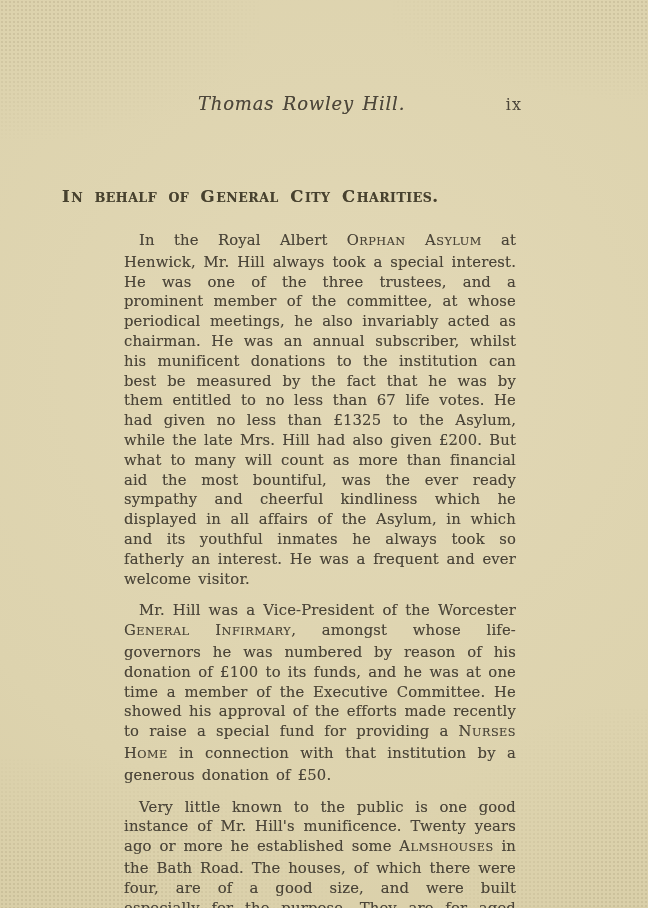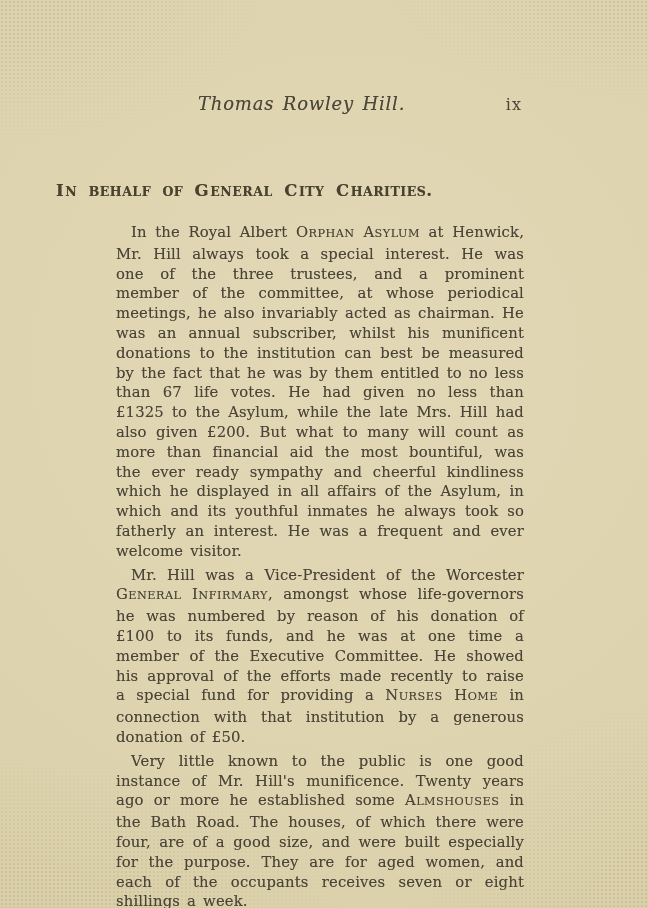--- a/index.html
+++ b/index.html
@@ -59,21 +59,21 @@
     font-size: 16px;
     letter-spacing: 1px;
     color: #4c463a;
     text-align: center;
   }
 
   .section-heading {
     position: absolute;
     left: 56px;
     top: 181px;
-    margin: 0;
+    margin: 6px;
     font-weight: 600;
     font-size: 16.5px;
     letter-spacing: 1.6px;
     word-spacing: 4px;
     color: #48422f;
     text-shadow: 0 0 0.5px rgba(72,66,47,0.5);
     white-space: nowrap;
   }
 
   .body-text {
@@ -82,21 +82,21 @@
     top: 218px;
     width: 416px;
     font-size: 14.8px;
     line-height: 19.8px;
     text-align: justify;
     color: #4a4438;
     word-spacing: 2.2px;
     letter-spacing: 0.15px;
     text-shadow: 0 0 0.5px rgba(74,68,56,0.45);
   }
-  .body-text p { margin: 4px; text-indent: 15px; }
+  .body-text p { margin: 12px; text-indent: 15px; }
 
   .sc { font-size: 0.76em; letter-spacing: 0.5px; }
   .smallcaps { letter-spacing: 0.4px; }
 </style>
 </head>
 <body>
 
 <div class="page">
   <div class="noise noise-tl"></div>
   <div class="noise noise-tr"></div>

